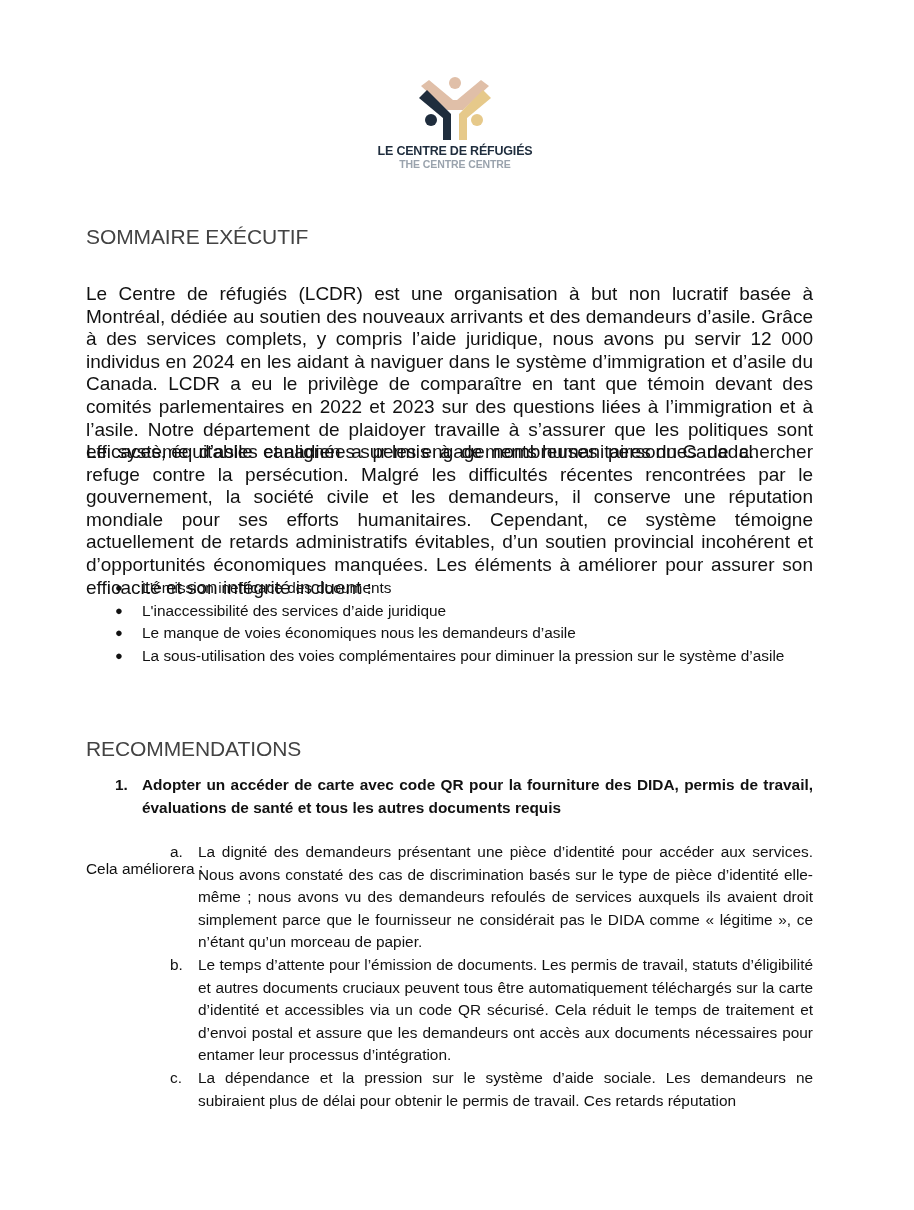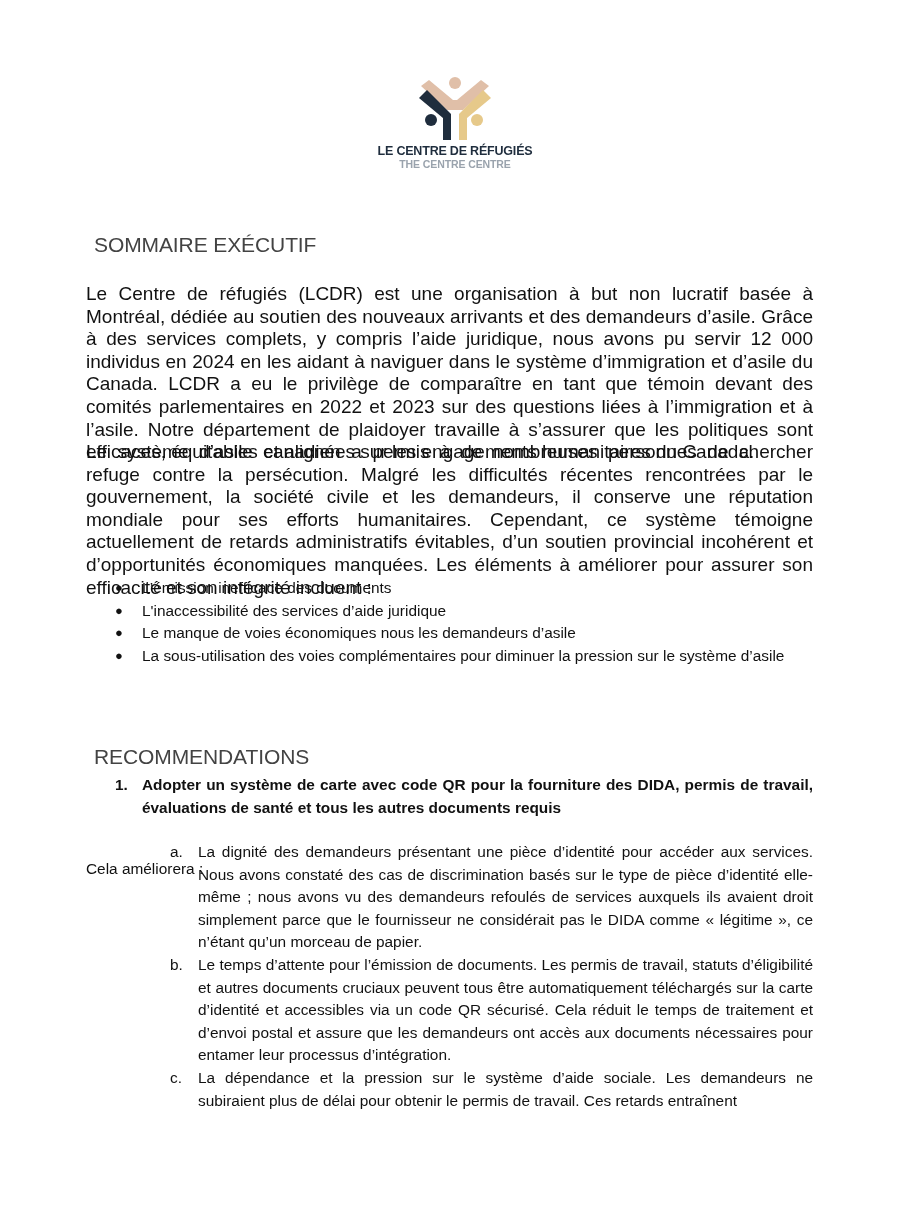--- a/index.html
+++ b/index.html
@@ -9,21 +9,21 @@
 
   .logo { position: absolute; left: 360px; top: 62px; width: 190px; text-align: center; }
   .logo svg { display: block; margin: 0 auto; }
   .logo-fr { font-family: "Liberation Sans", sans-serif; font-weight: bold; font-size: 12.5px;
              color: #1f2d3d; letter-spacing: -0.2px; margin-top: 2px; line-height: 14px; }
   .logo-en { font-family: "Liberation Sans", sans-serif; font-weight: bold; font-size: 10.5px;
              color: #9aa3ad; letter-spacing: -0.1px; line-height: 12px; }
 
   .content { position: absolute; left: 86px; top: 0; width: 727px; }
   .h1 { position: absolute; left: 0; font-size: 21px; color: #434343; font-weight: normal;
-        margin: 8px; letter-spacing: -0.1px; white-space: nowrap; }
+        margin: 0; letter-spacing: -0.1px; white-space: nowrap; }
   .para { position: absolute; left: 0; width: 727px; font-size: 19px; line-height: 22.6px;
           text-align: justify; margin: 0; }
   .bullets { position: absolute; left: 0; width: 727px; margin: 0; padding: 0; list-style: none; }
   .bullets li { position: relative; padding-left: 56px; font-size: 15.4px; line-height: 22.6px; }
   .bullets li .dot { position: absolute; left: 29px; top: 0; font-size: 13px; }
 
   .rec-title { position: absolute; left: 0; width: 727px; font-size: 15.4px; line-height: 22.6px;
                font-weight: bold; padding-left: 56px; box-sizing: border-box; text-align: justify; }
   .rec-title .num { position: absolute; left: 29px; top: 0; }
   .cela { position: absolute; left: 0; font-size: 15.4px; line-height: 22.6px; }
@@ -63,24 +63,24 @@
       <li><span class="dot">●</span><span>L’émission inefficace des documents</span></li>
       <li><span class="dot">●</span><span>L'inaccessibilité des services d’aide juridique</span></li>
       <li><span class="dot">●</span><span>Le manque de voies économiques nous les demandeurs d’asile</span></li>
       <li><span class="dot">●</span><span>La sous-utilisation des voies complémentaires pour diminuer  la pression sur le système d’asile</span></li>
     </ul>
 
     <h1 class="h1" style="top:723px;">RECOMMENDATIONS</h1>
 
     <div class="rec-title" style="top:760px;">
       <span class="num">1.</span>
-      <span>Adopter un système de carte avec code QR pour la fourniture des DIDA, permis de travail, évaluations de santé et tous les autres documents requis</span>
+      <span>Adopter un accéder de carte avec code QR pour la fourniture des DIDA, permis de travail, évaluations de santé et tous les autres documents requis</span>
     </div>
 
     <div class="cela" style="top:805px;margin-top:39px;">Cela améliorera :</div>
 
     <ol class="sub-list" style="top:827px;">
       <li><span class="letter">a.</span><span>La dignité des demandeurs présentant une pièce d’identité pour accéder aux services. Nous avons constaté des cas de discrimination basés sur le type de pièce d’identité elle-même ; nous avons vu des demandeurs refoulés de services auxquels ils avaient droit simplement parce que le fournisseur ne considérait pas le DIDA comme « légitime », ce n’étant qu’un morceau de papier.</span></li>
       <li><span class="letter">b.</span><span>Le temps d’attente pour l’émission de documents. Les permis de travail, statuts d’éligibilité et autres documents cruciaux peuvent tous être automatiquement téléchargés sur la carte d’identité et accessibles via un code QR sécurisé. Cela réduit le temps de traitement et d’envoi postal et assure que les demandeurs ont accès aux documents nécessaires pour entamer leur processus d’intégration.</span></li>
-      <li><span class="letter">c.</span><span>La dépendance et la pression sur le système d’aide sociale. Les demandeurs ne subiraient plus de délai pour obtenir le permis de travail. Ces retards entraînent</span></li>
+      <li><span class="letter">c.</span><span>La dépendance et la pression sur le système d’aide sociale. Les demandeurs ne subiraient plus de délai pour obtenir le permis de travail. Ces retards réputation</span></li>
     </ol>
   </div>
 </div>
 
 </body></html>

